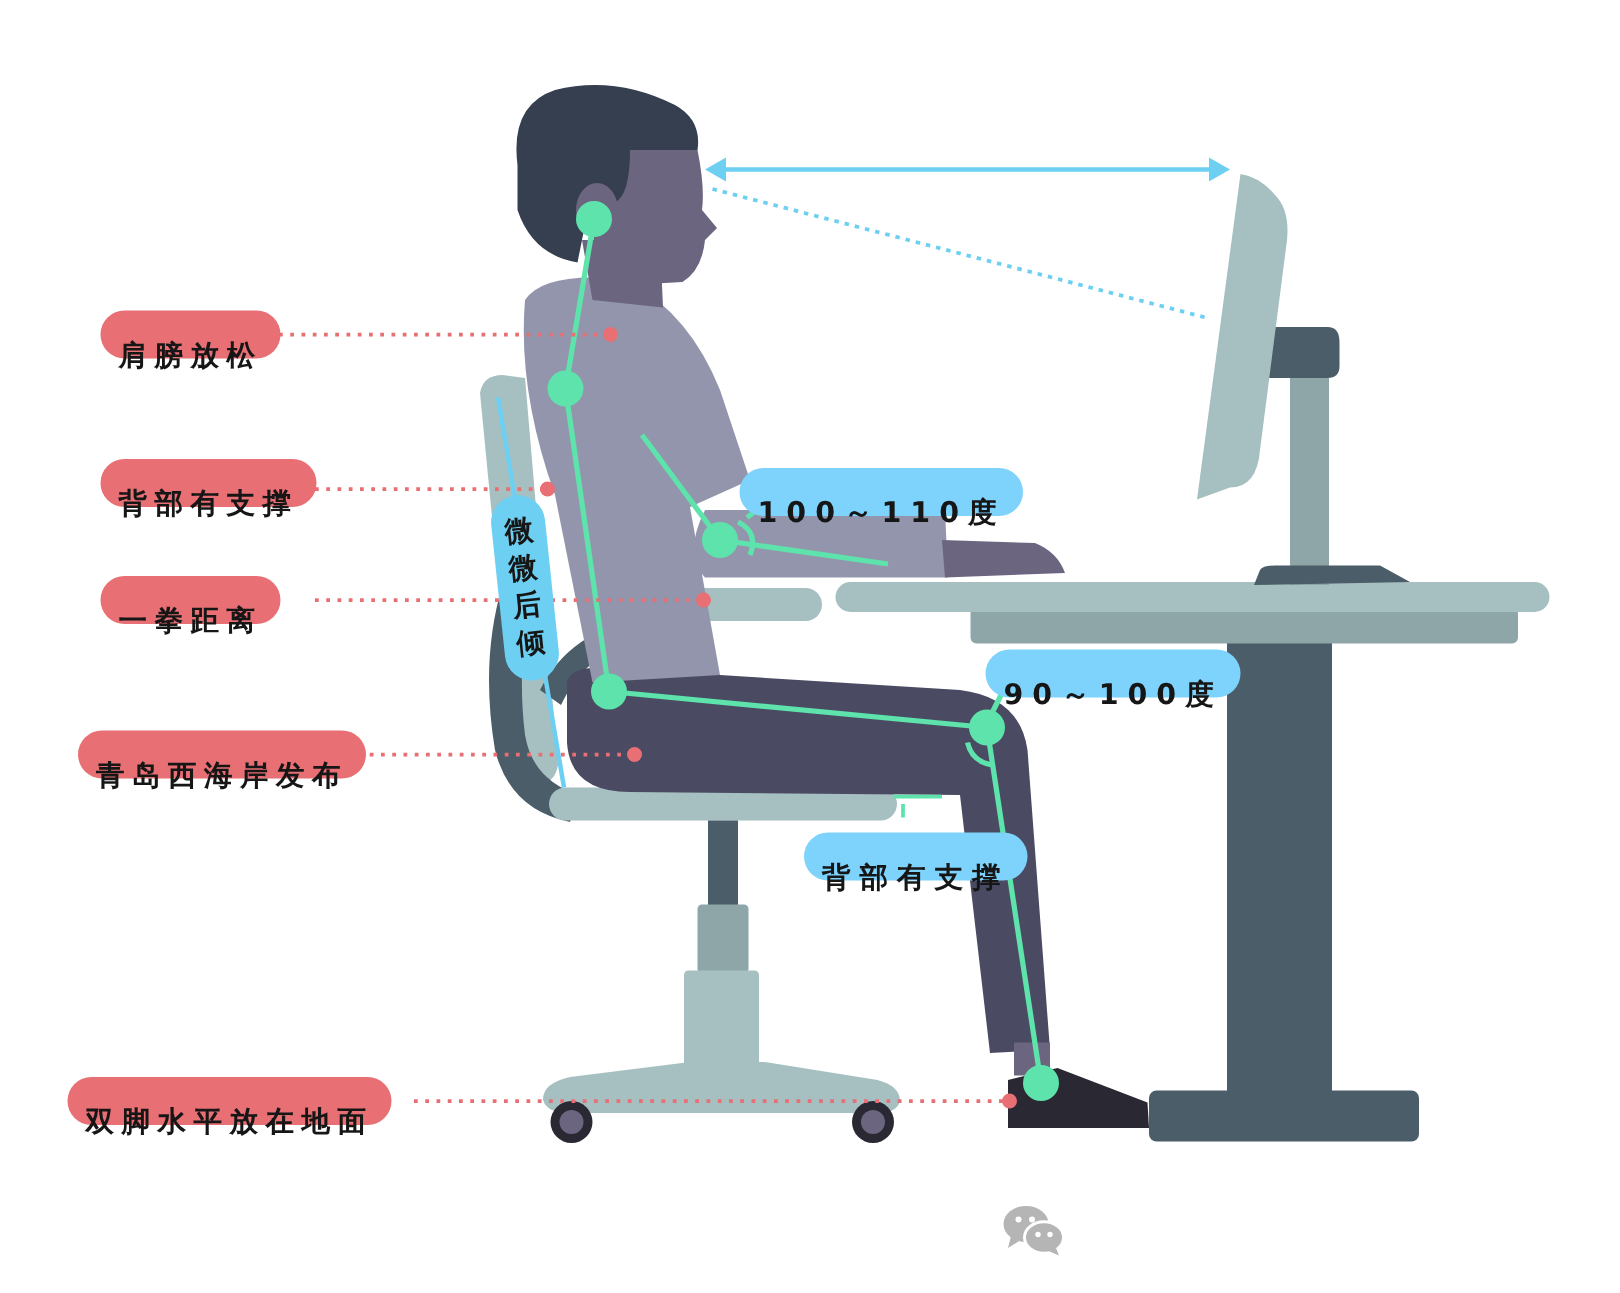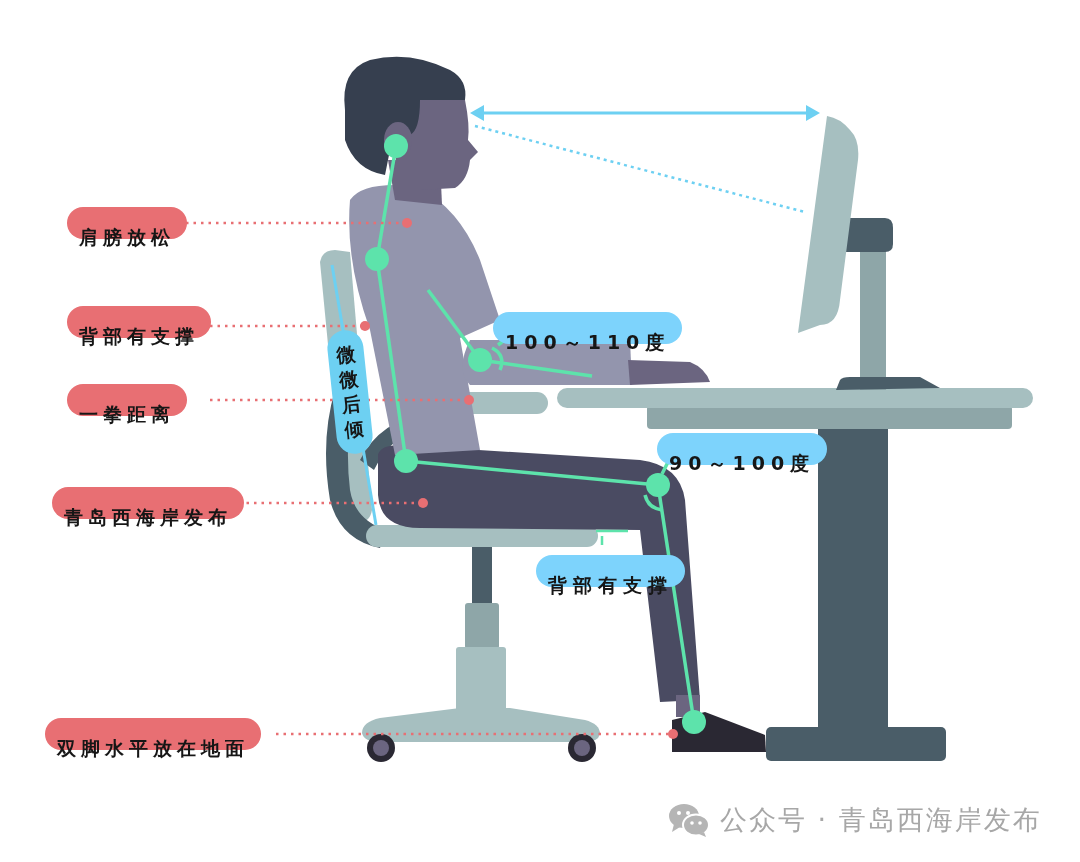--- a/index.html
+++ b/index.html
@@ -164,14 +164,13 @@
   <svg class="wx" viewBox="0 0 42 36">
     <ellipse cx="16" cy="14" rx="15" ry="12" fill="#b5b5b5"></ellipse>
     <path d="M6 22 L4 30 L12 25 Z" fill="#b5b5b5"></path>
     <ellipse cx="28" cy="23" rx="13" ry="10.5" fill="#b5b5b5" stroke="#ffffff" stroke-width="2"></ellipse>
     <path d="M36 30 L38 35 L31 32 Z" fill="#b5b5b5"></path>
     <circle cx="11" cy="11" r="2" fill="#ffffff"></circle>
     <circle cx="20" cy="11" r="2" fill="#ffffff"></circle>
     <circle cx="24" cy="21" r="1.8" fill="#ffffff"></circle>
     <circle cx="32" cy="21" r="1.8" fill="#ffffff"></circle>
   </svg>
-  <span>公众号 · 青岛西海岸发布</span>
 </div>
 
 </body></html>

